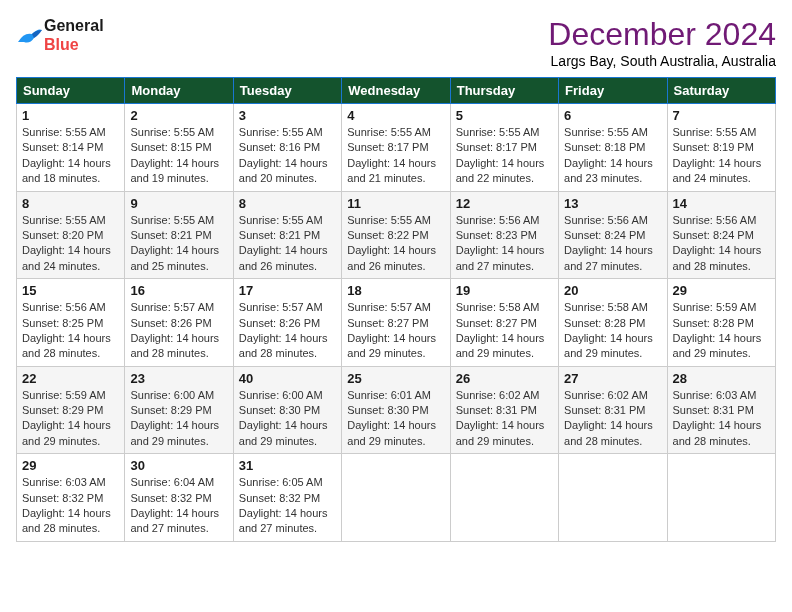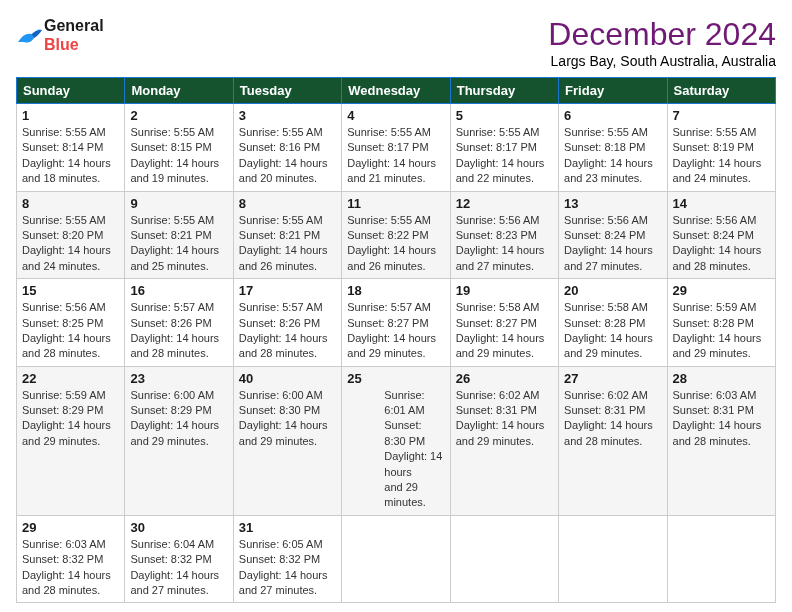--- a/index.html
+++ b/index.html
@@ -280,21 +280,21 @@
         </td>
         <td>
           <span class="day-num">40</span>
           <div class="day-info" style="white-space: pre-line;">Sunrise: 6:00 AM
 Sunset: 8:30 PM
 Daylight: 14 hours
 and 29 minutes.</div>
         </td>
         <td>
           <span class="day-num">25</span>
-          <div class="day-info" style="white-space: pre-line; margin-left: 37px;">Sunrise: 6:01 AM
+          <div class="day-info" style="white-space: pre-line;">Sunrise: 6:01 AM
 Sunset: 8:30 PM
 Daylight: 14 hours
 and 29 minutes.</div>
         </td>
         <td>
           <span class="day-num">26</span>
           <div class="day-info" style="white-space: pre-line;">Sunrise: 6:02 AM
 Sunset: 8:31 PM
 Daylight: 14 hours
 and 29 minutes.</div>

